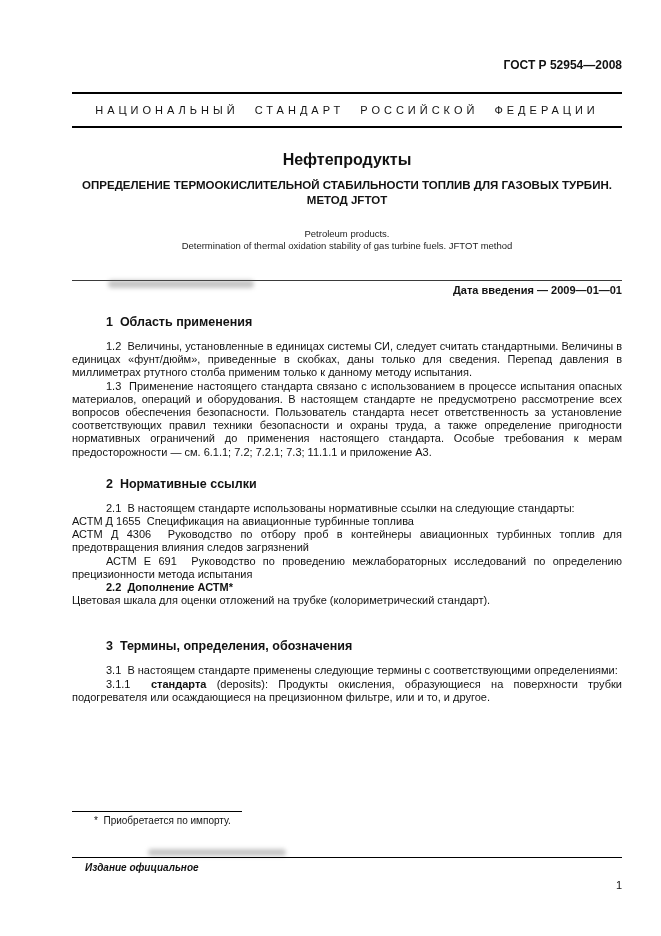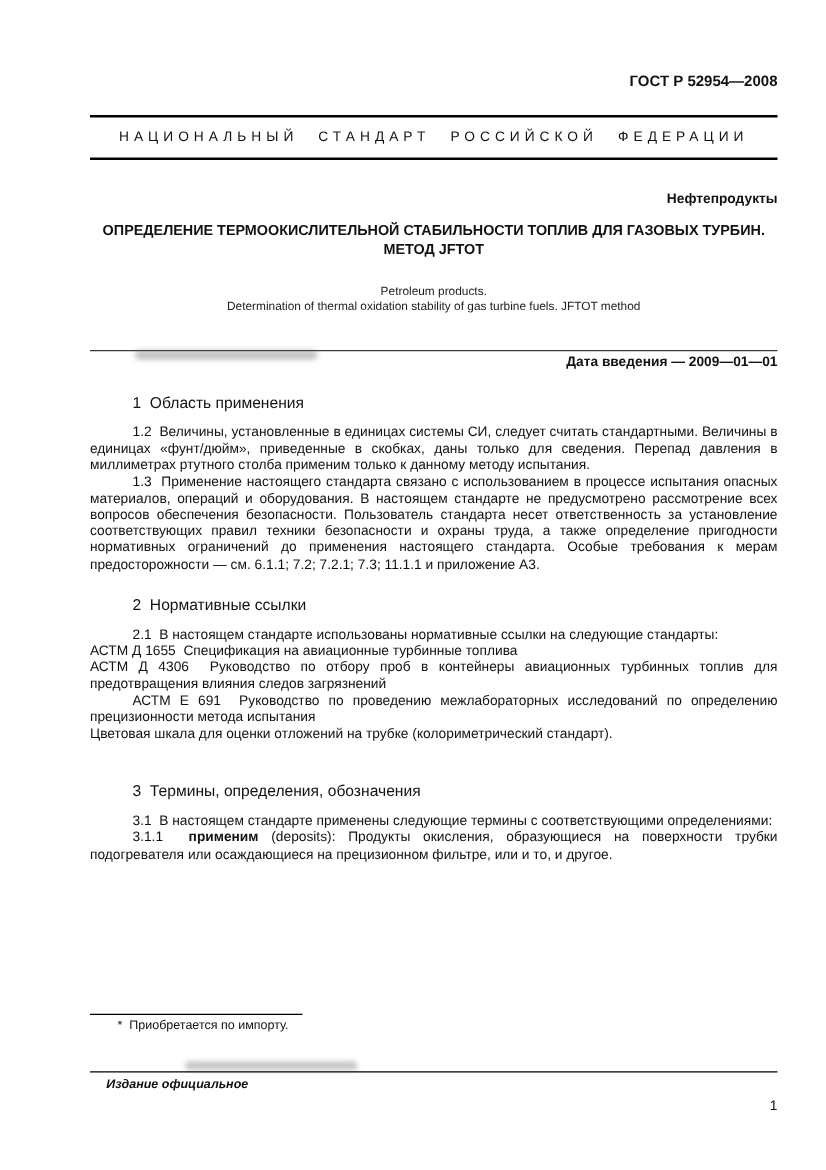--- a/index.html
+++ b/index.html
@@ -30,23 +30,23 @@
     line-height: 14px;
     letter-spacing: 4px;
     word-spacing: 9px;
     text-align: center;
     white-space: nowrap;
   }
   .rule-2 { margin-top: 9px; }
 
   .subject {
     margin-top: 25px;
-    text-align: right;
+    text-align: center;
     font-weight: bold;
-    font-size: 11px;
+    font-size: 16px;
     line-height: 13px;
   }
   .doc-title {
     margin-top: 12px;
     text-align: center;
     font-weight: bold;
     font-size: 11.5px;
     line-height: 15px;
   }
   .subtitle-en {
@@ -61,21 +61,21 @@
   .effective-date {
     margin-top: 3px;
     text-align: right;
     font-weight: bold;
     font-size: 11px;
     line-height: 13px;
   }
 
   .section-heading {
     margin: 18px 0 10px 34px;
-    font-weight: normal;
+    font-weight: bold;
     font-size: 12.5px;
     line-height: 15px;
   }
   .section-heading.sp-before { margin-top: 32px; }
 
   p.body {
     font-size: 11px;
     line-height: 13.2px;
     text-align: justify;
     text-indent: 34px;
@@ -153,25 +153,26 @@
 
     <div class="section-heading">1&nbsp; Область применения</div>
     <p class="body">1.2&nbsp; Величины, установленные в единицах системы СИ, следует считать стандартными. Величины в единицах «фунт/дюйм», приведенные в скобках, даны только для сведения. Перепад давления в миллиметрах ртутного столба применим только к данному методу испытания.</p>
     <p class="body">1.3&nbsp; Применение настоящего стандарта связано с использованием в процессе испытания опасных материалов, операций и оборудования. В настоящем стандарте не предусмотрено рассмотрение всех вопросов обеспечения безопасности. Пользователь стандарта несет ответственность за установление соответствующих правил техники безопасности и охраны труда, а также определение пригодности нормативных ограничений до применения настоящего стандарта. Особые требования к мерам предосторожности — см. 6.1.1; 7.2; 7.2.1; 7.3; 11.1.1 и приложение А3.</p>
 
     <div class="section-heading">2&nbsp; Нормативные ссылки</div>
     <p class="body">2.1&nbsp; В настоящем стандарте использованы нормативные ссылки на следующие стандарты:</p>
     <p class="body noindent">АСТМ Д 1655&nbsp; Спецификация на авиационные турбинные топлива</p>
     <p class="body noindent">АСТМ Д 4306&nbsp; Руководство по отбору проб в контейнеры авиационных турбинных топлив для предотвращения влияния следов загрязнений</p>
     <p class="body">АСТМ Е 691&nbsp; Руководство по проведению межлабораторных исследований по определению прецизионности метода испытания</p>
+    <p class="body bold">2.2&nbsp; Дополнение АСТМ*</p>
     <p class="body noindent">Цветовая шкала для оценки отложений на трубке (колориметрический стандарт).</p>
 
     <div class="section-heading sp-before">3&nbsp; Термины, определения, обозначения</div>
     <p class="body">3.1&nbsp; В настоящем стандарте применены следующие термины с соответствующими определениями:</p>
-    <p class="body"><span>3.1.1&nbsp; </span><span class="bold">применим</span><span> (deposits): Продукты окисления, образующиеся на поверхности трубки подогревателя или осаждающиеся на прецизионном фильтре, или и то, и другое.</span></p>
+    <p class="body"><span>3.1.1&nbsp; </span><span class="bold">стандарта</span><span> (deposits): Продукты окисления, образующиеся на поверхности трубки подогревателя или осаждающиеся на прецизионном фильтре, или и то, и другое.</span></p>
 
   </div>
 
   <div class="artifact artifact-1"></div>
   <div class="artifact artifact-2"></div>
 
   <div class="bottom-area">
     <div class="footnote-rule"></div>
     <div class="footnote-text">*&nbsp; Приобретается по импорту.</div>
     <div class="rule footer-rule"></div>

